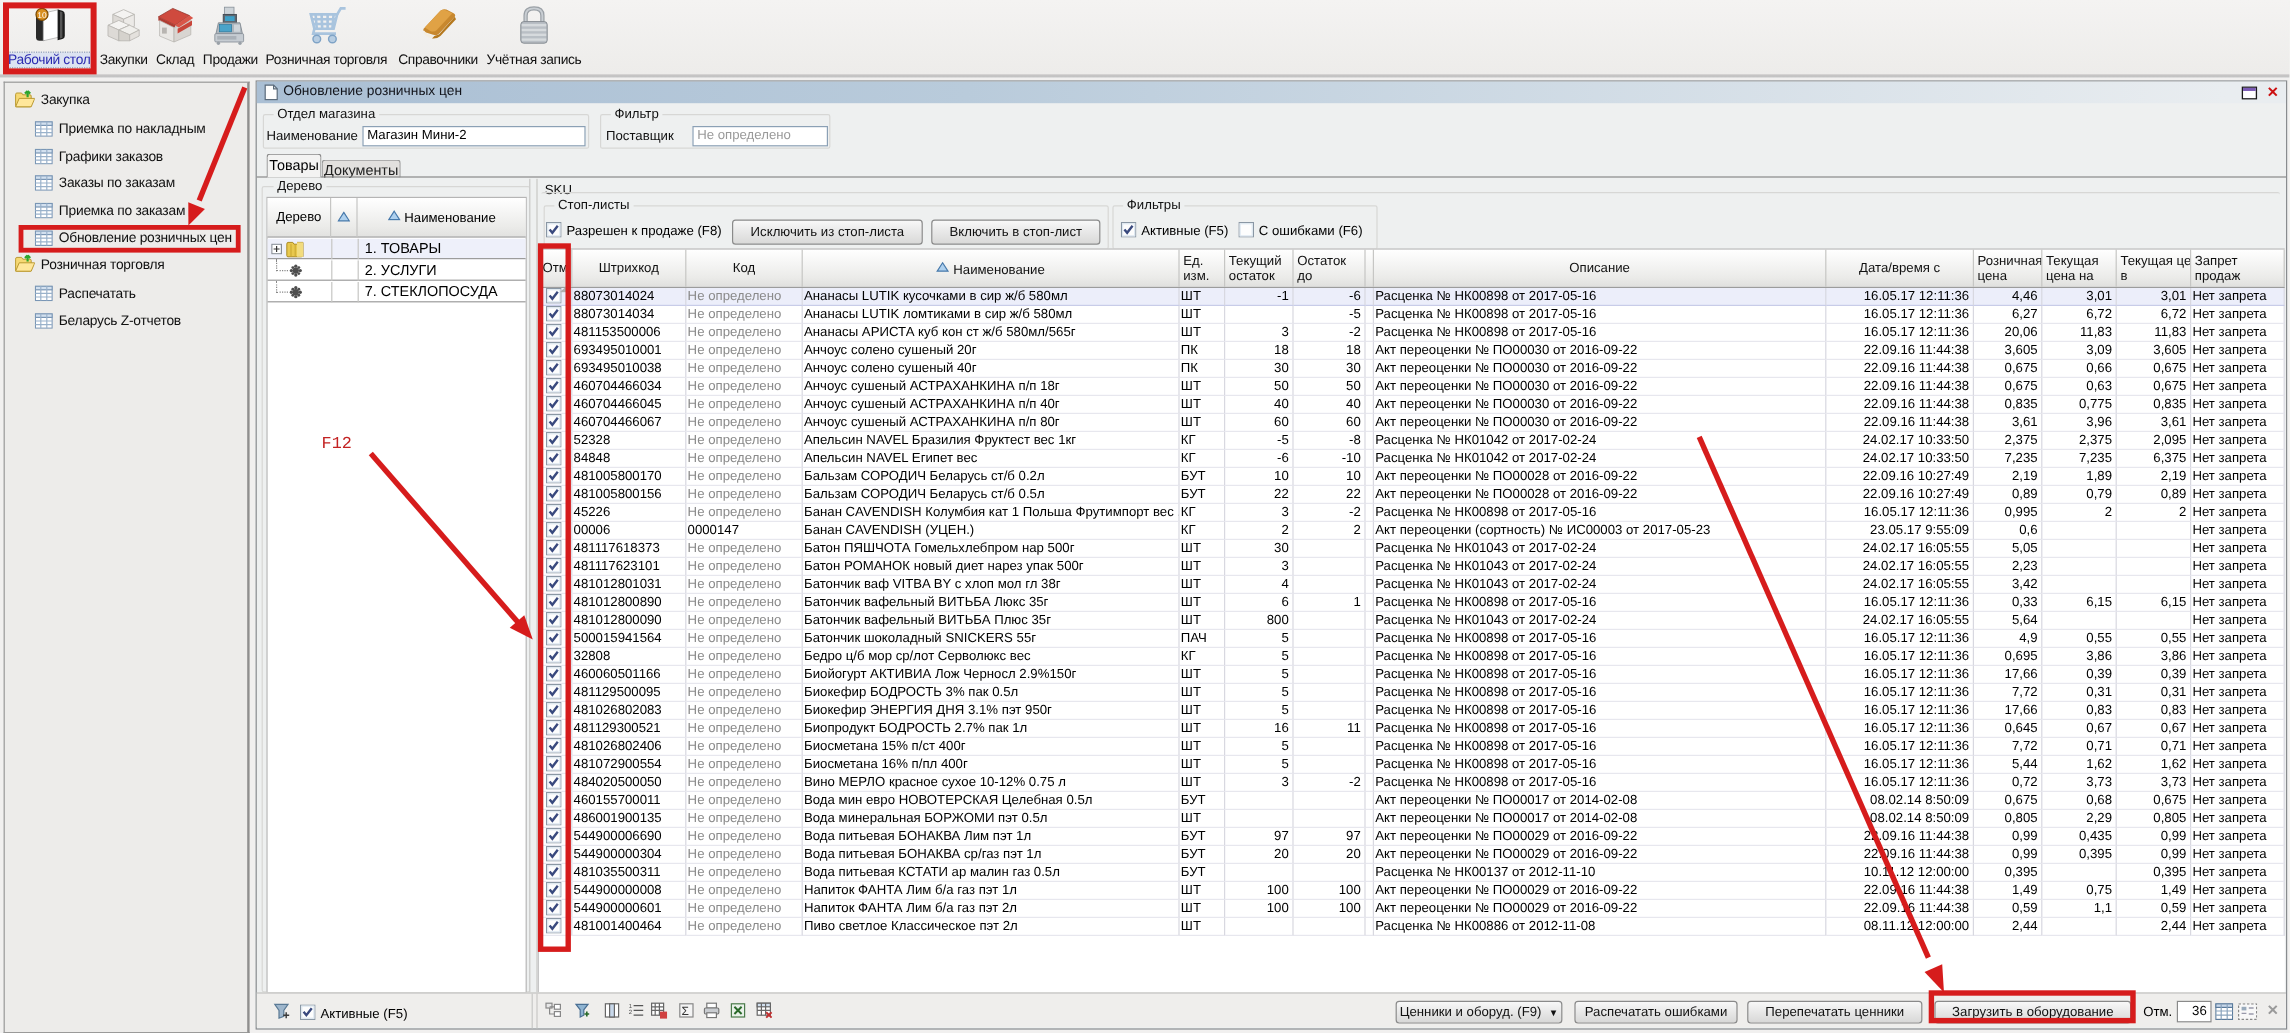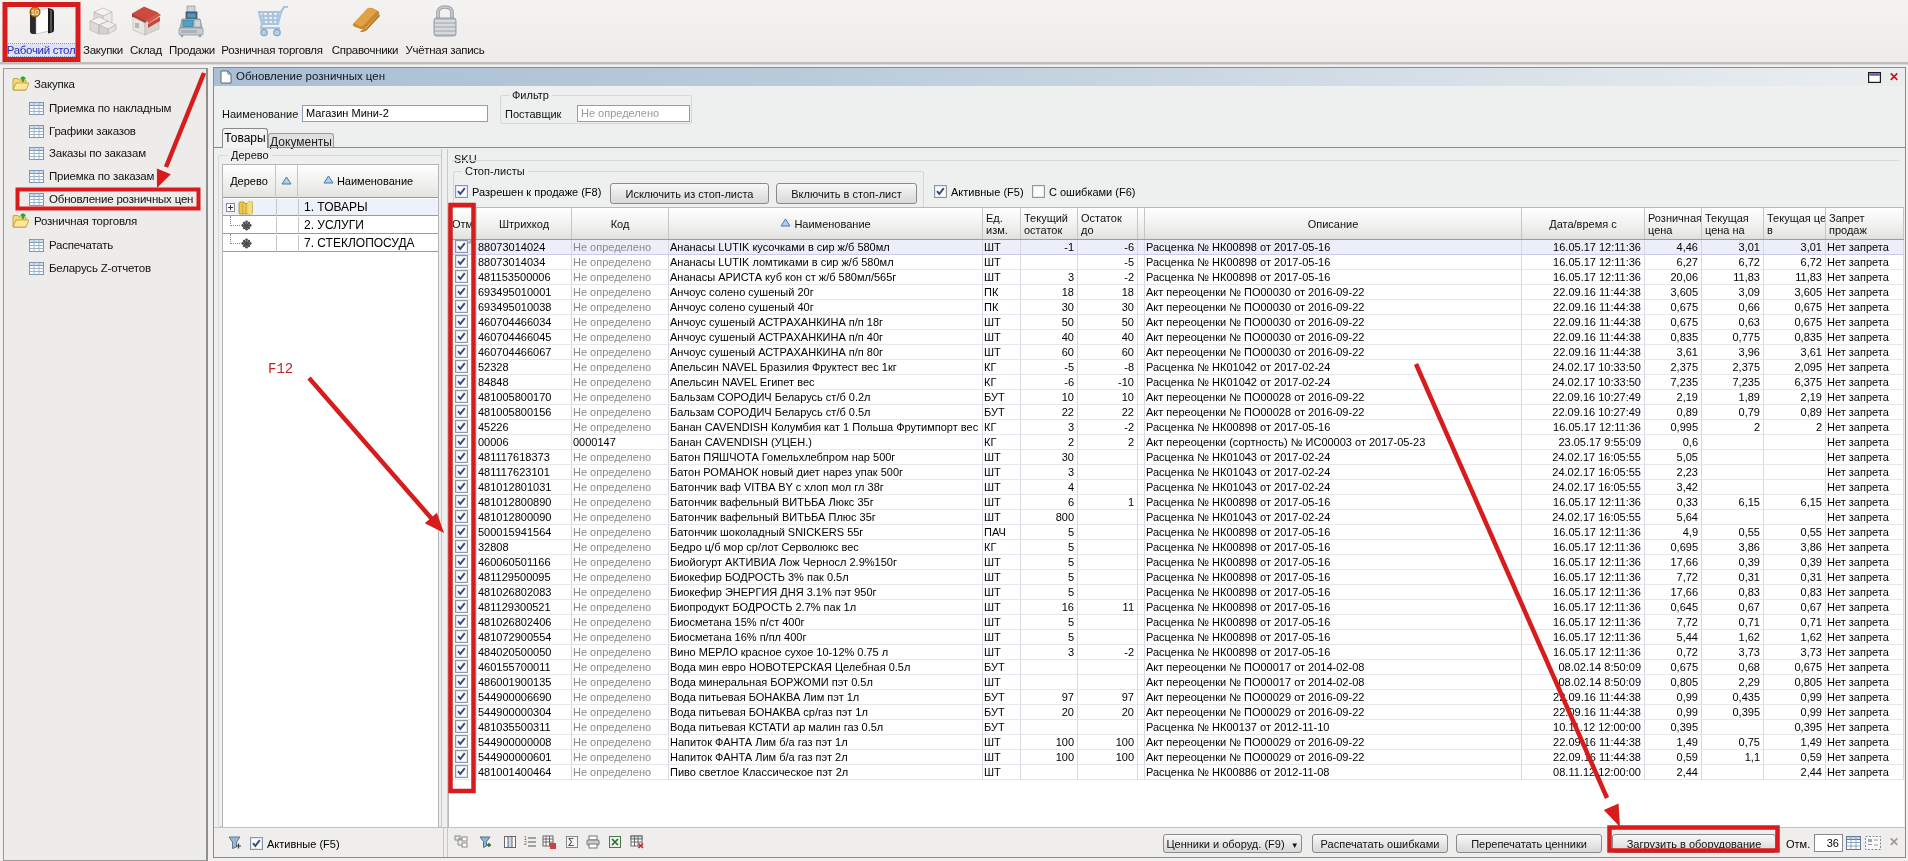--- a/index.html
+++ b/index.html
@@ -224,20 +224,23 @@
           <path d="M1 1 L8 1 L11 4 L11 13 L1 13 Z" fill="#fdfdfd" stroke="#5a6a7a"></path>
           <path d="M8 1 L8 4 L11 4" fill="none" stroke="#5a6a7a"></path>
         </svg>
     <span class="txt">Обновление розничных цен</span>
     <svg id="maxi" width="13" height="11" viewBox="0 0 13 11">
           <rect x="0.5" y="0.5" width="12" height="10" fill="#fff" stroke="#1a1a1a" stroke-width="1.4"></rect>
           <rect x="1.2" y="1.2" width="10.6" height="2.6" fill="#7a5ab5"></rect>
         </svg>
     <span id="clx">✕</span>
   </div>
+  <div class="gbox" style="left:5px;top:27px;width:272px;height:29px">
+        <span class="glab">Отдел магазина</span>
+      </div>
   <span class="flab" style="left:8px;top:40px">Наименование</span>
   <div class="inp" style="left:88px;top:37px;width:186px;height:17px">Магазин Мини-2</div>
   <div class="gbox" style="left:286px;top:27px;width:192px;height:29px">
         <span class="glab">Фильтр</span>
       </div>
   <span class="flab" style="left:291px;top:40px">Поставщик</span>
   <div class="inp gy" style="left:363px;top:37px;width:113px;height:17px">Не определено</div>
   <div class="tab" id="tab1">Товары</div>
   <div class="tab" id="tab2">Документы</div>
   <div id="tabline"></div>
@@ -324,20 +327,23 @@
   <div class="gbox" style="left:239px;top:103px;width:471px;height:37px">
         <span class="glab">Стоп-листы</span>
       </div>
   <div class="ck" style="left:241px;top:117px"><svg width="13" height="13" viewBox="0 0 13 13" style="vertical-align:-2px">
           <rect x="0.5" y="0.5" width="12" height="12" fill="#fdfdfd" stroke="#8a97a4"></rect>
           <rect x="1.5" y="1.5" width="10" height="10" fill="none" stroke="#dfe9f2"></rect>
           <path d="M3 6.2 L5.3 9 L9.8 3.2" stroke="#39497e" stroke-width="2" fill="none"></path>
         </svg>Разрешен к продаже (F8)</div>
   <div class="btn" style="left:396px;top:115px;width:159px;height:21px;padding-top:4px">Исключить из стоп-листа</div>
   <div class="btn" style="left:562px;top:115px;width:141px;height:21px;padding-top:4px">Включить в стоп-лист</div>
+  <div class="gbox" style="left:713px;top:103px;width:221px;height:37px">
+        <span class="glab">Фильтры</span>
+      </div>
   <div class="ck" style="left:720px;top:117px"><svg width="13" height="13" viewBox="0 0 13 13" style="vertical-align:-2px">
           <rect x="0.5" y="0.5" width="12" height="12" fill="#fdfdfd" stroke="#8a97a4"></rect>
           <rect x="1.5" y="1.5" width="10" height="10" fill="none" stroke="#dfe9f2"></rect>
           <path d="M3 6.2 L5.3 9 L9.8 3.2" stroke="#39497e" stroke-width="2" fill="none"></path>
         </svg>Активные (F5)</div>
   <div class="ck" style="left:818px;top:117px"><svg width="13" height="13" viewBox="0 0 13 13" style="vertical-align:-2px">
           <rect x="0.5" y="0.5" width="12" height="12" fill="#fdfdfd" stroke="#8a97a4"></rect>
           <rect x="1.5" y="1.5" width="10" height="10" fill="none" stroke="#dfe9f2"></rect>
         </svg>С ошибками (F6)</div>
   <div id="grid">

